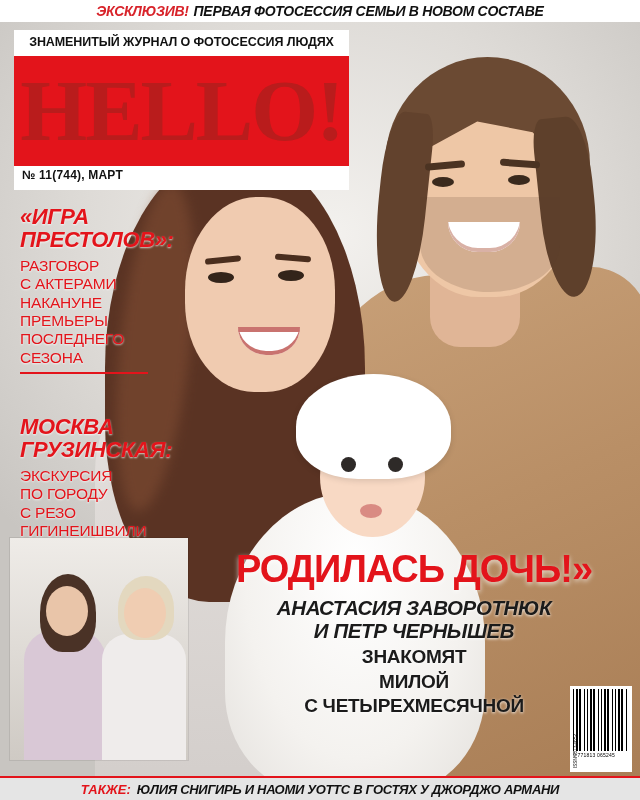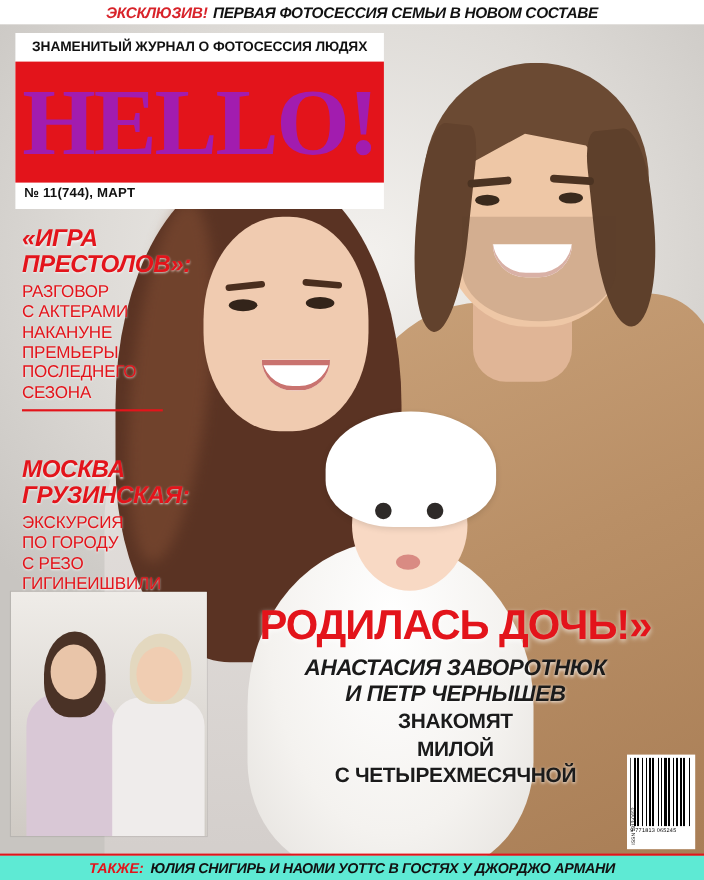--- a/index.html
+++ b/index.html
@@ -260,21 +260,21 @@
     width: 335px; height: 110px;
     background: #e3141b;
   }
   .logo-word {
     position: absolute;
     left: 14px; top: 56px;
     width: 335px; height: 110px;
     display: flex;
     align-items: center;
     justify-content: center;
-    color: #a21caf;
+    color: #b91c1c;
     font-family: "Liberation Serif", serif;
     font-weight: bold;
     font-size: 86px;
     letter-spacing: -2px;
     line-height: 1;
     text-align: center;
   }
   .issue-line {
     position: absolute;
     left: 22px; top: 168px;
@@ -428,21 +428,21 @@
     writing-mode: vertical-rl;
     transform: rotate(180deg);
   }
 
   
   .bottom-banner {
     position: absolute;
     left: 0; bottom: 0;
     width: 640px;
     height: 22px;
-    background: #5eead4;
+    background: #e5e5e5;
     display: flex;
     align-items: center;
     justify-content: center;
   }
   .bottom-banner .also {
     color: #e3141b;
     font-weight: bold;
     font-style: italic;
     font-size: 13px;
     white-space: nowrap;

